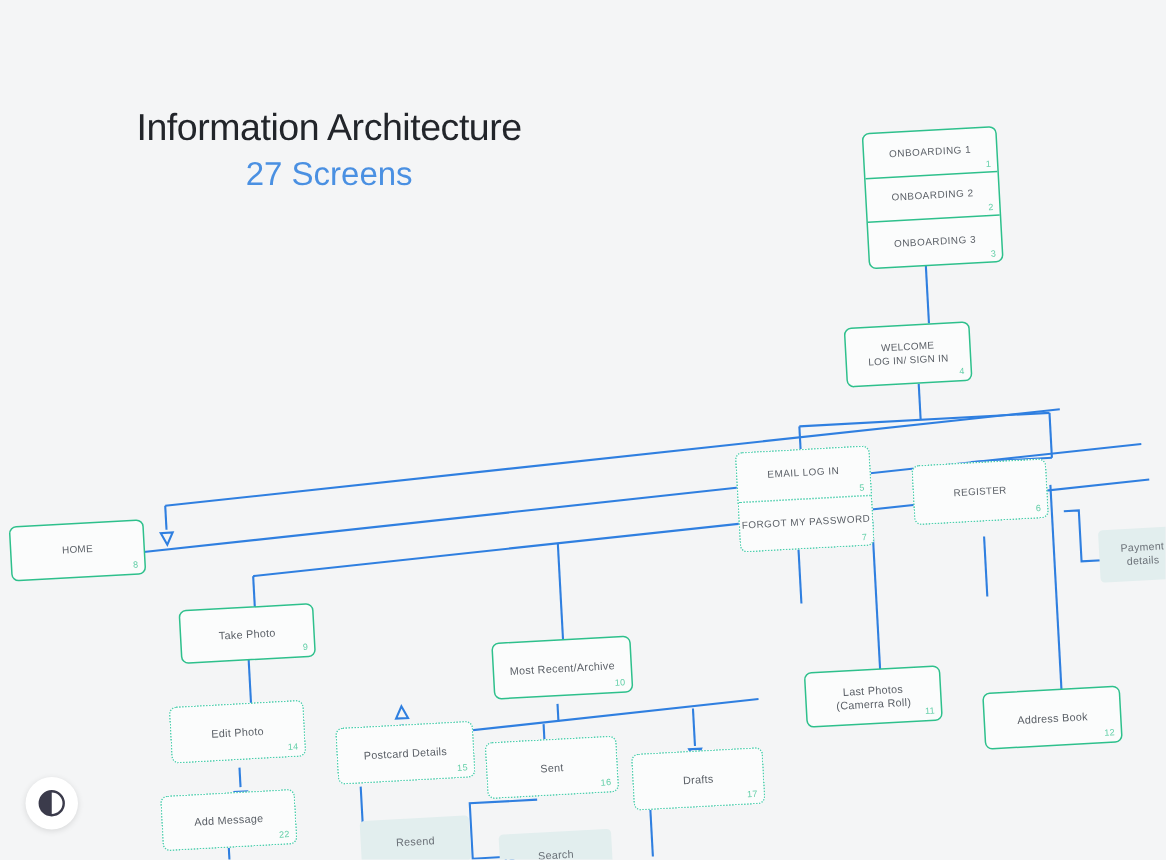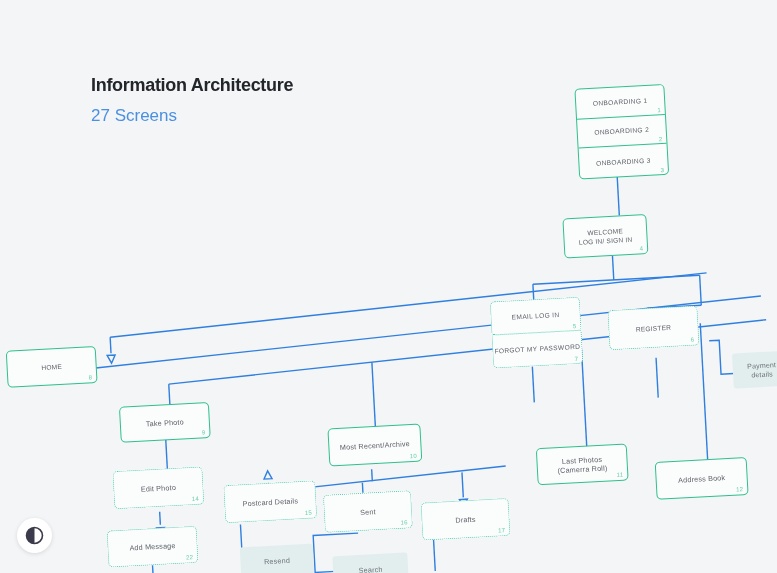--- a/index.html
+++ b/index.html
@@ -7,26 +7,27 @@
     width:777px;height:573px;overflow:hidden;
     background:#f4f5f6;
     font-family:"Liberation Sans","DejaVu Sans",sans-serif;
     position:relative;
   }
   #canvas{position:absolute;inset:0;width:777px;height:573px;overflow:hidden;}
 
   
   .heading{position:absolute;left:91px;top:70px;}
   .title{
-    font-size:18px;font-weight:bold;color:#22252a;letter-spacing:-0.3px;
+    font-size:25px;font-weight:normal;color:#22252a;letter-spacing:-0.3px;
     line-height:30px;white-space:nowrap;
   }
   .subtitle{
-    font-size:17px;color:#4a90e2;line-height:24px;margin-top:4px;
+    font-size:22px;color:#4a90e2;line-height:24px;margin-top:4px;
     white-space:nowrap;
+    text-align:center;
   }
 
   
   #plane{
     position:absolute;left:0;top:0;width:777px;height:573px;
     transform:rotate(-3.1deg);transform-origin:390px 290px;
   }
 
   
   .node{

